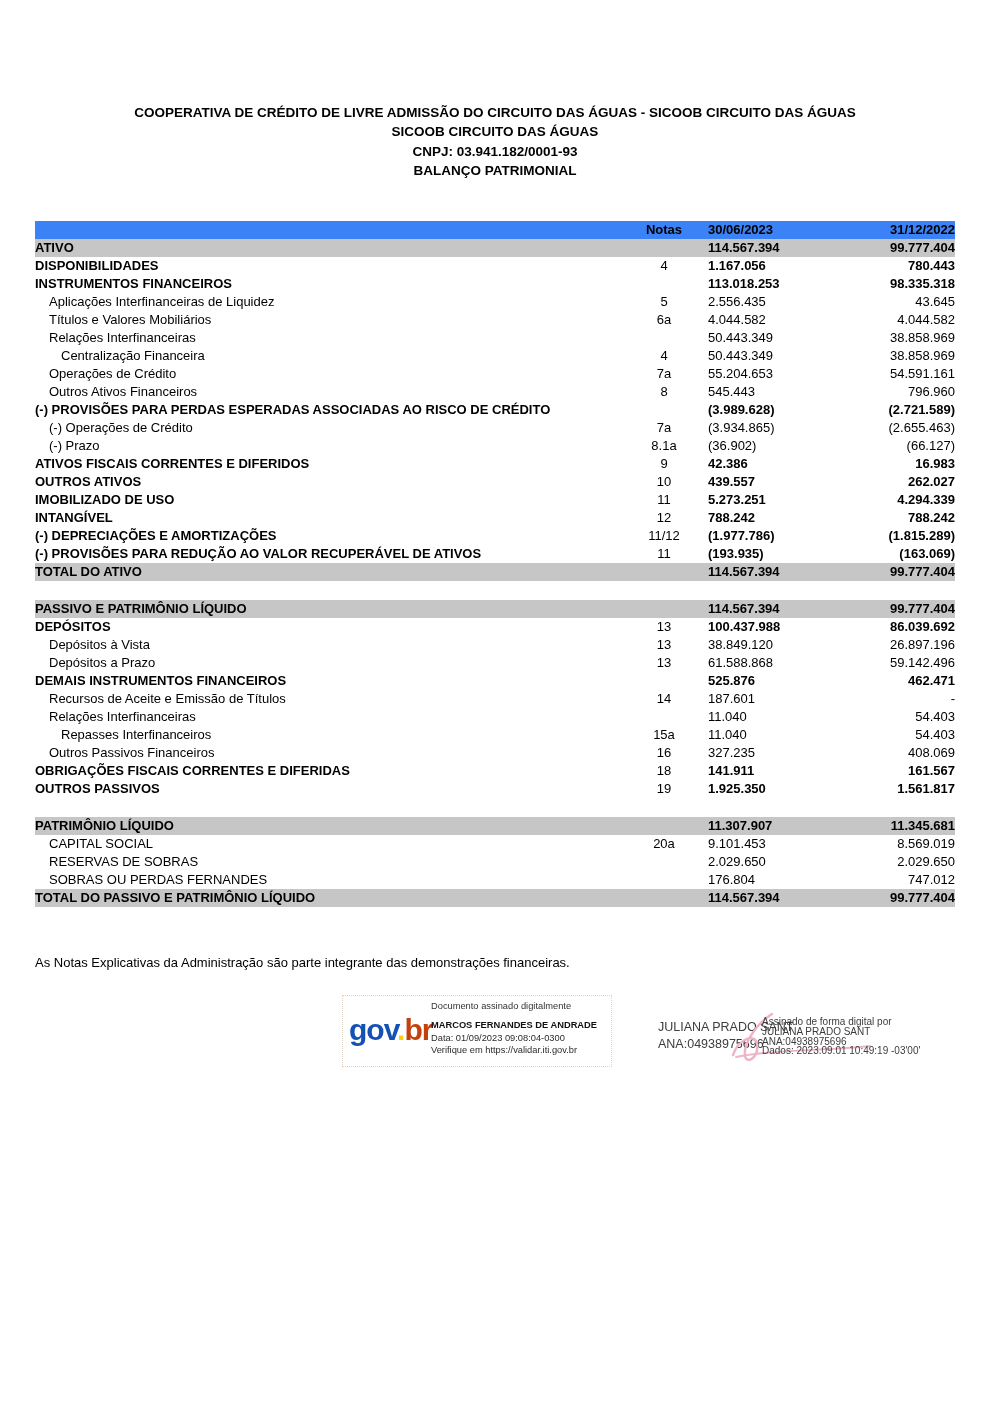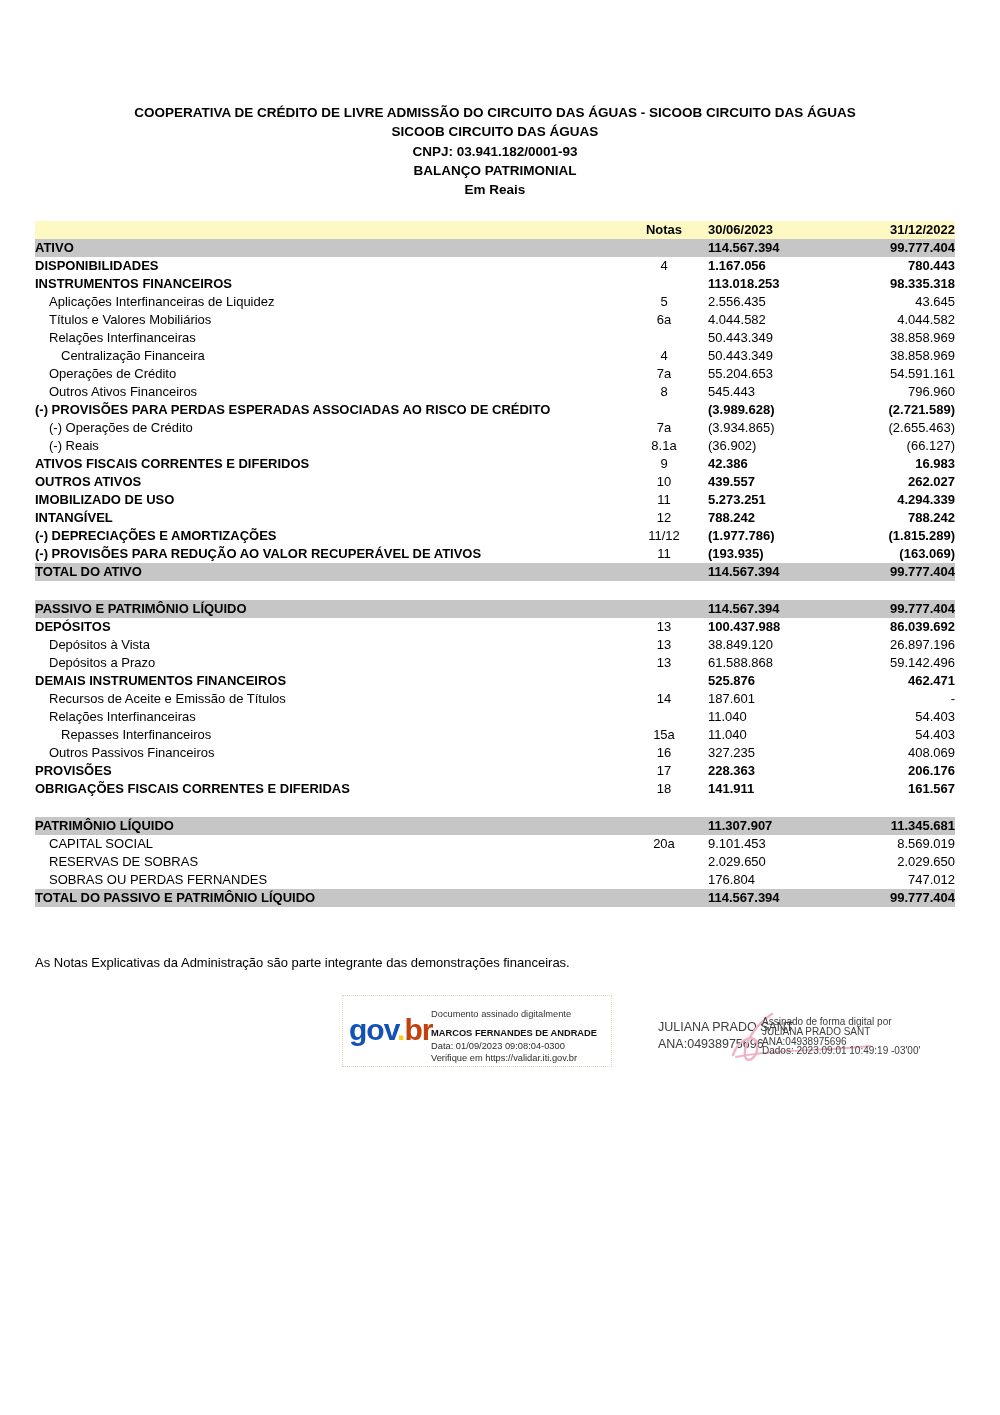--- a/index.html
+++ b/index.html
@@ -25,21 +25,21 @@
   }
   col.c-label { width:585px; }
   col.c-nota  { width:88px;  }
   col.c-v1    { width:92px;  }
   col.c-v2    { width:155px; }
 
   table.balance th, table.balance td {
     height:18px; padding:0; font-size:13px; line-height:18px;
     white-space:nowrap; overflow:visible; vertical-align:middle;
   }
-  thead th { background:#fef9c3; font-weight:bold; text-align:left; }
+  thead th { background:#3b82f6; font-weight:bold; text-align:left; }
   th.nota, td.nota { text-align:center; }
   th.v1, td.v1 { text-align:left; padding-right:5px; }
   th.v2, td.v2 { text-align:right; padding-right:8px; }
   td.label { padding-left:2px; }
   td.label.ind1 { padding-left:14px; }
   td.label.ind2 { padding-left:26px; }
 
   tr.r-band td { background:#c6c6c6; font-weight:bold; }
   tr.r-bold td { font-weight:bold; }
   tr.r-bold td.nota { font-weight:normal; }
@@ -60,21 +60,21 @@
     position:absolute; left:6px; top:17px;
     font-size:30px; font-weight:800; letter-spacing:-1px;
   }
   .gov-logo .g-blue   { color:#1351b4; }
   .gov-logo .g-yellow { color:#ffcd07; }
   .gov-logo .g-green  { color:#c2410c; }
   .sig-left-text {
     position:absolute; left:88px; top:4px; width:178px;
     font-size:9.3px; line-height:12.4px; color:#2b2b2b;
   }
-  .sig-left-text .line1 { margin-bottom:7px; color:#333;margin-top:8px; }
+  .sig-left-text .line1 { margin-bottom:7px; color:#333; }
   .sig-left-text .name  { font-weight:bold; color:#111; }
 
   .sig-right-name {
     position:absolute; left:658px; top:1019px;
     font-size:12.5px; line-height:17px; color:#3c3c3c;
   }
   .sig-right-details {
     position:absolute; left:762px; top:1017px;
     font-size:10px; line-height:9.8px; color:#3c3c3c;
   }
@@ -83,21 +83,20 @@
 </head>
 <body>
 
 <div class="page">
 
   <div class="doc-header">
     <div>COOPERATIVA DE CRÉDITO DE LIVRE ADMISSÃO DO CIRCUITO DAS ÁGUAS - SICOOB CIRCUITO DAS ÁGUAS</div>
     <div>SICOOB CIRCUITO DAS ÁGUAS</div>
     <div>CNPJ: 03.941.182/0001-93</div>
     <div>BALANÇO PATRIMONIAL</div>
-    <div>Em Reais</div>
   </div>
 
   <table class="balance">
     <colgroup>
       <col class="c-label">
         <col class="c-nota">
         <col class="c-v1">
         <col class="c-v2">
     </colgroup>
     <thead>
@@ -169,21 +168,21 @@
           <td class="v1">(3.989.628)</td>
           <td class="v2">(2.721.589)</td>
         </tr>
         <tr class="r-item">
           <td class="label ind1">(-) Operações de Crédito</td>
           <td class="nota">7a</td>
           <td class="v1">(3.934.865)</td>
           <td class="v2">(2.655.463)</td>
         </tr>
         <tr class="r-item">
-          <td class="label ind1">(-) Reais</td>
+          <td class="label ind1">(-) Prazo</td>
           <td class="nota">8.1a</td>
           <td class="v1">(36.902)</td>
           <td class="v2">(66.127)</td>
         </tr>
         <tr class="r-bold">
           <td class="label">ATIVOS FISCAIS CORRENTES E DIFERIDOS</td>
           <td class="nota">9</td>
           <td class="v1">42.386</td>
           <td class="v2">16.983</td>
         </tr>
@@ -274,30 +273,30 @@
           <td class="v1">11.040</td>
           <td class="v2">54.403</td>
         </tr>
         <tr class="r-item">
           <td class="label ind1">Outros Passivos Financeiros</td>
           <td class="nota">16</td>
           <td class="v1">327.235</td>
           <td class="v2">408.069</td>
         </tr>
         <tr class="r-bold">
-          <td class="label">PROVISÕES</td>
-          <td class="nota">17</td>
-          <td class="v1">228.363</td>
-          <td class="v2">206.176</td>
-        </tr>
-        <tr class="r-bold">
           <td class="label">OBRIGAÇÕES FISCAIS CORRENTES E DIFERIDAS</td>
           <td class="nota">18</td>
           <td class="v1">141.911</td>
           <td class="v2">161.567</td>
+        </tr>
+        <tr class="r-bold">
+          <td class="label">OUTROS PASSIVOS</td>
+          <td class="nota">19</td>
+          <td class="v1">1.925.350</td>
+          <td class="v2">1.561.817</td>
         </tr>
         <tr class="spacer">
           <td colspan="4"></td>
         </tr>
         <tr class="r-band">
           <td class="label">PATRIMÔNIO LÍQUIDO</td>
           <td class="nota"></td>
           <td class="v1">11.307.907</td>
           <td class="v2">11.345.681</td>
         </tr>

